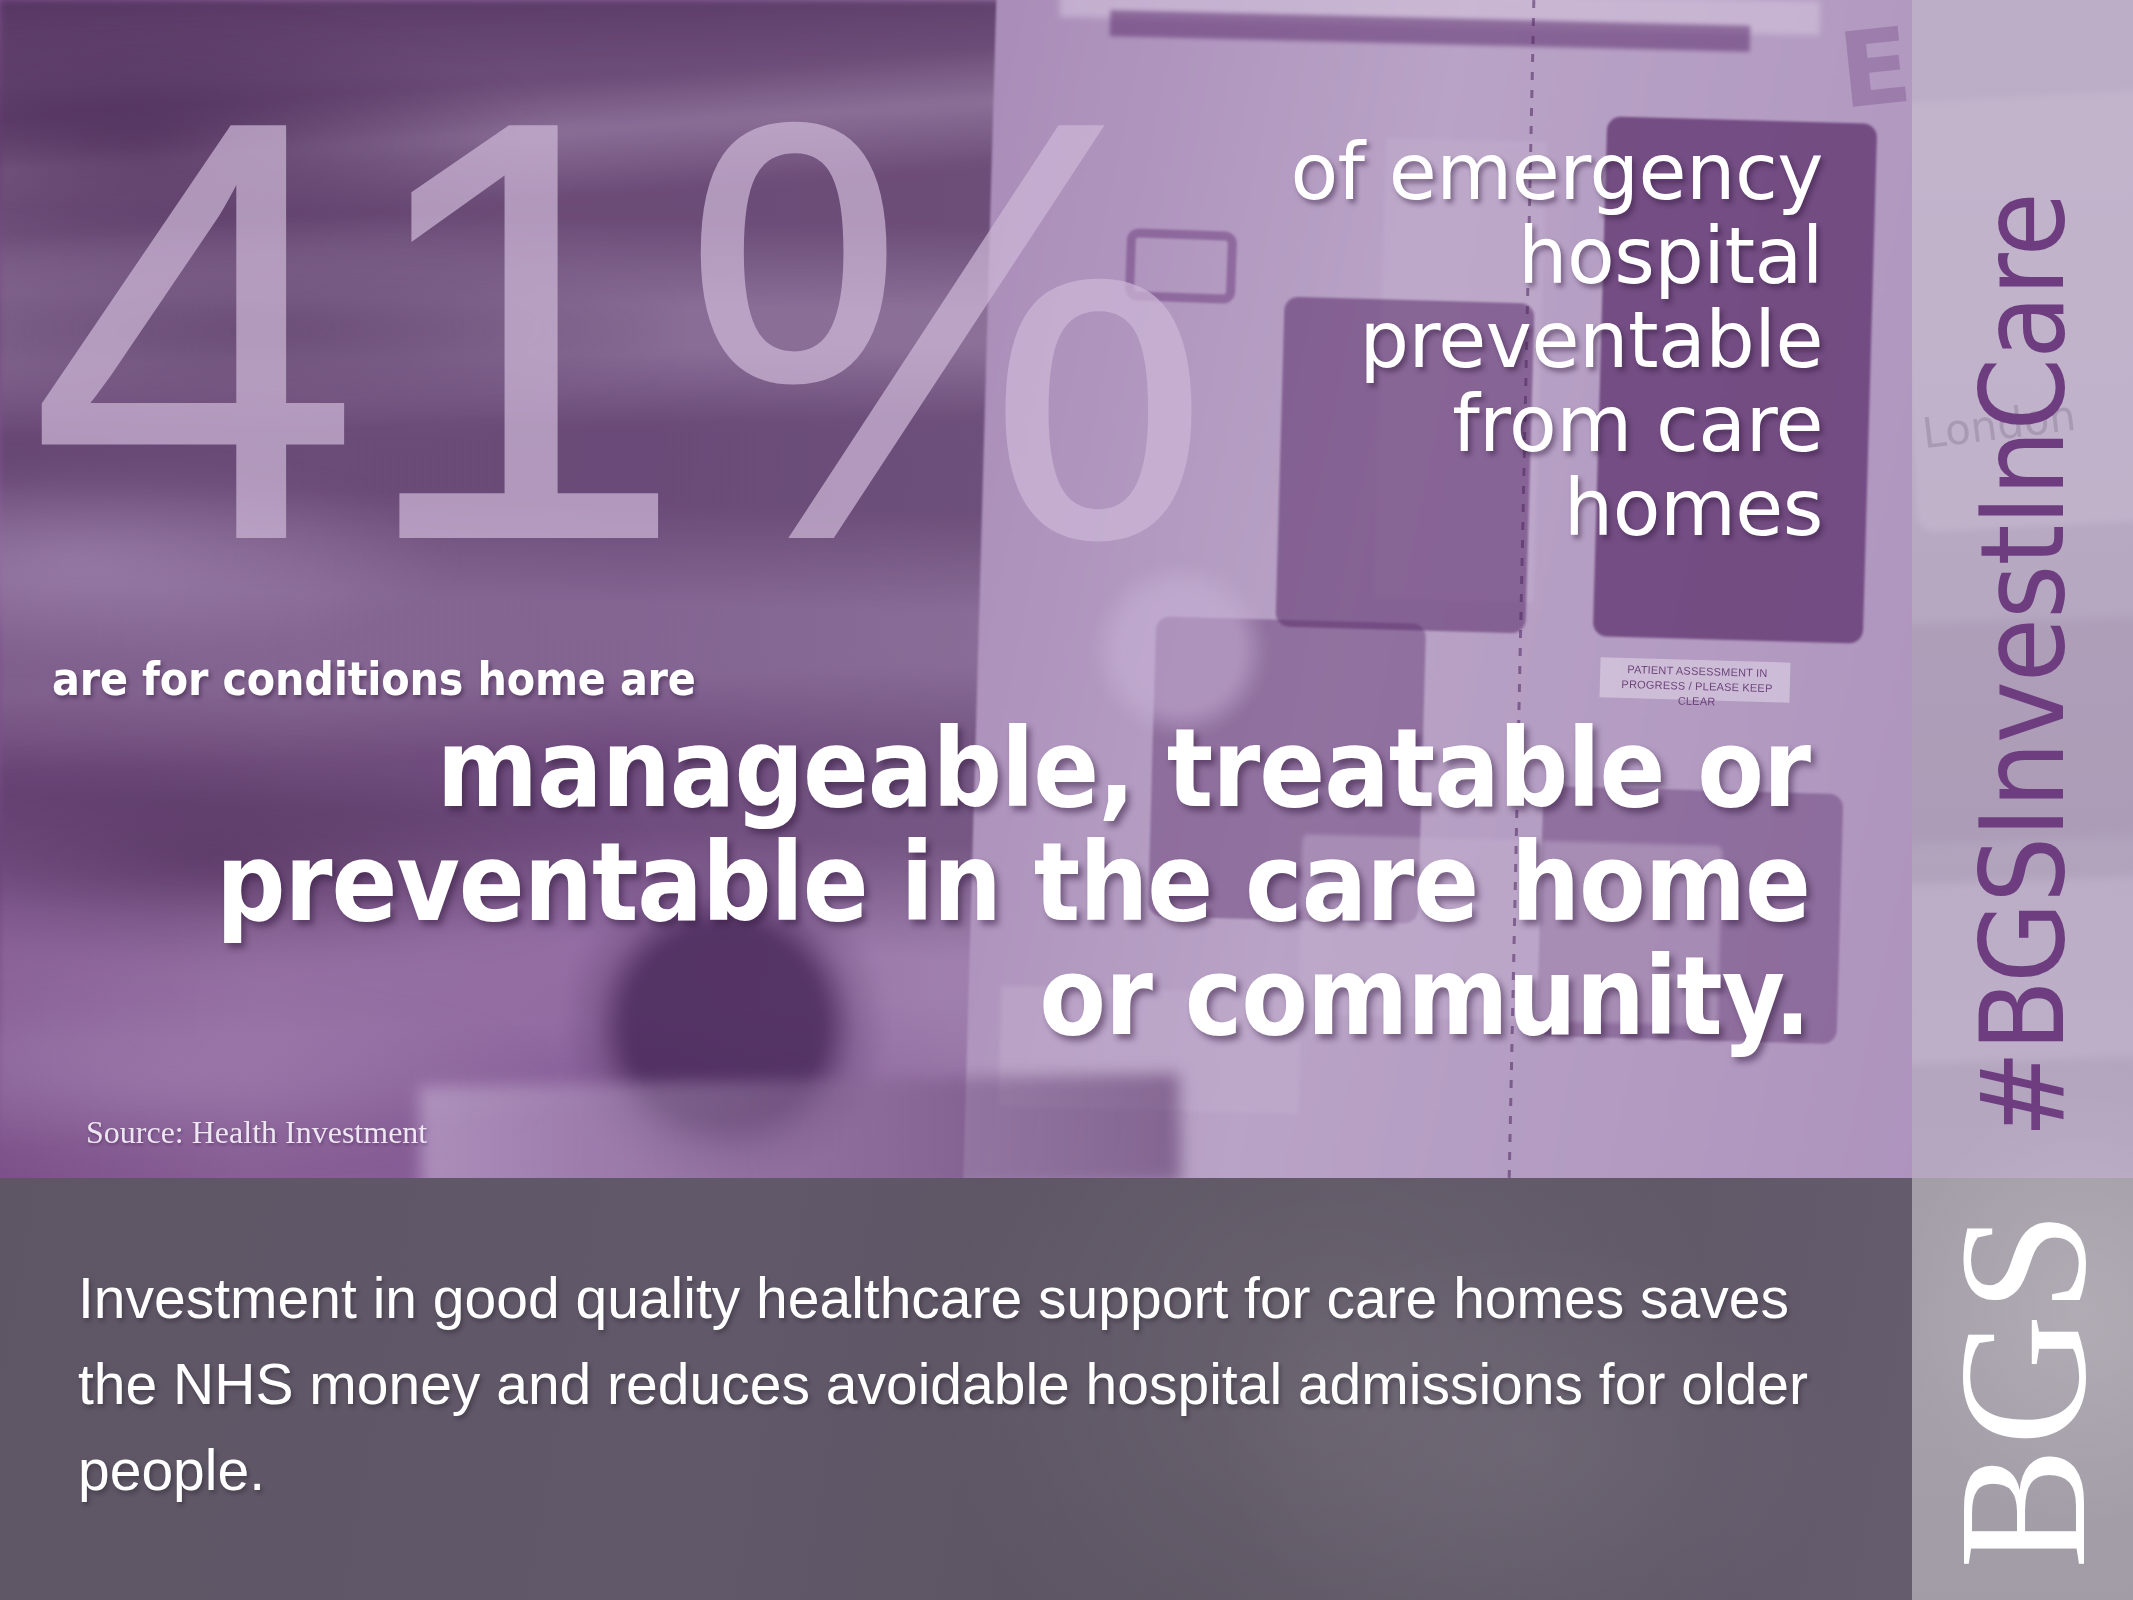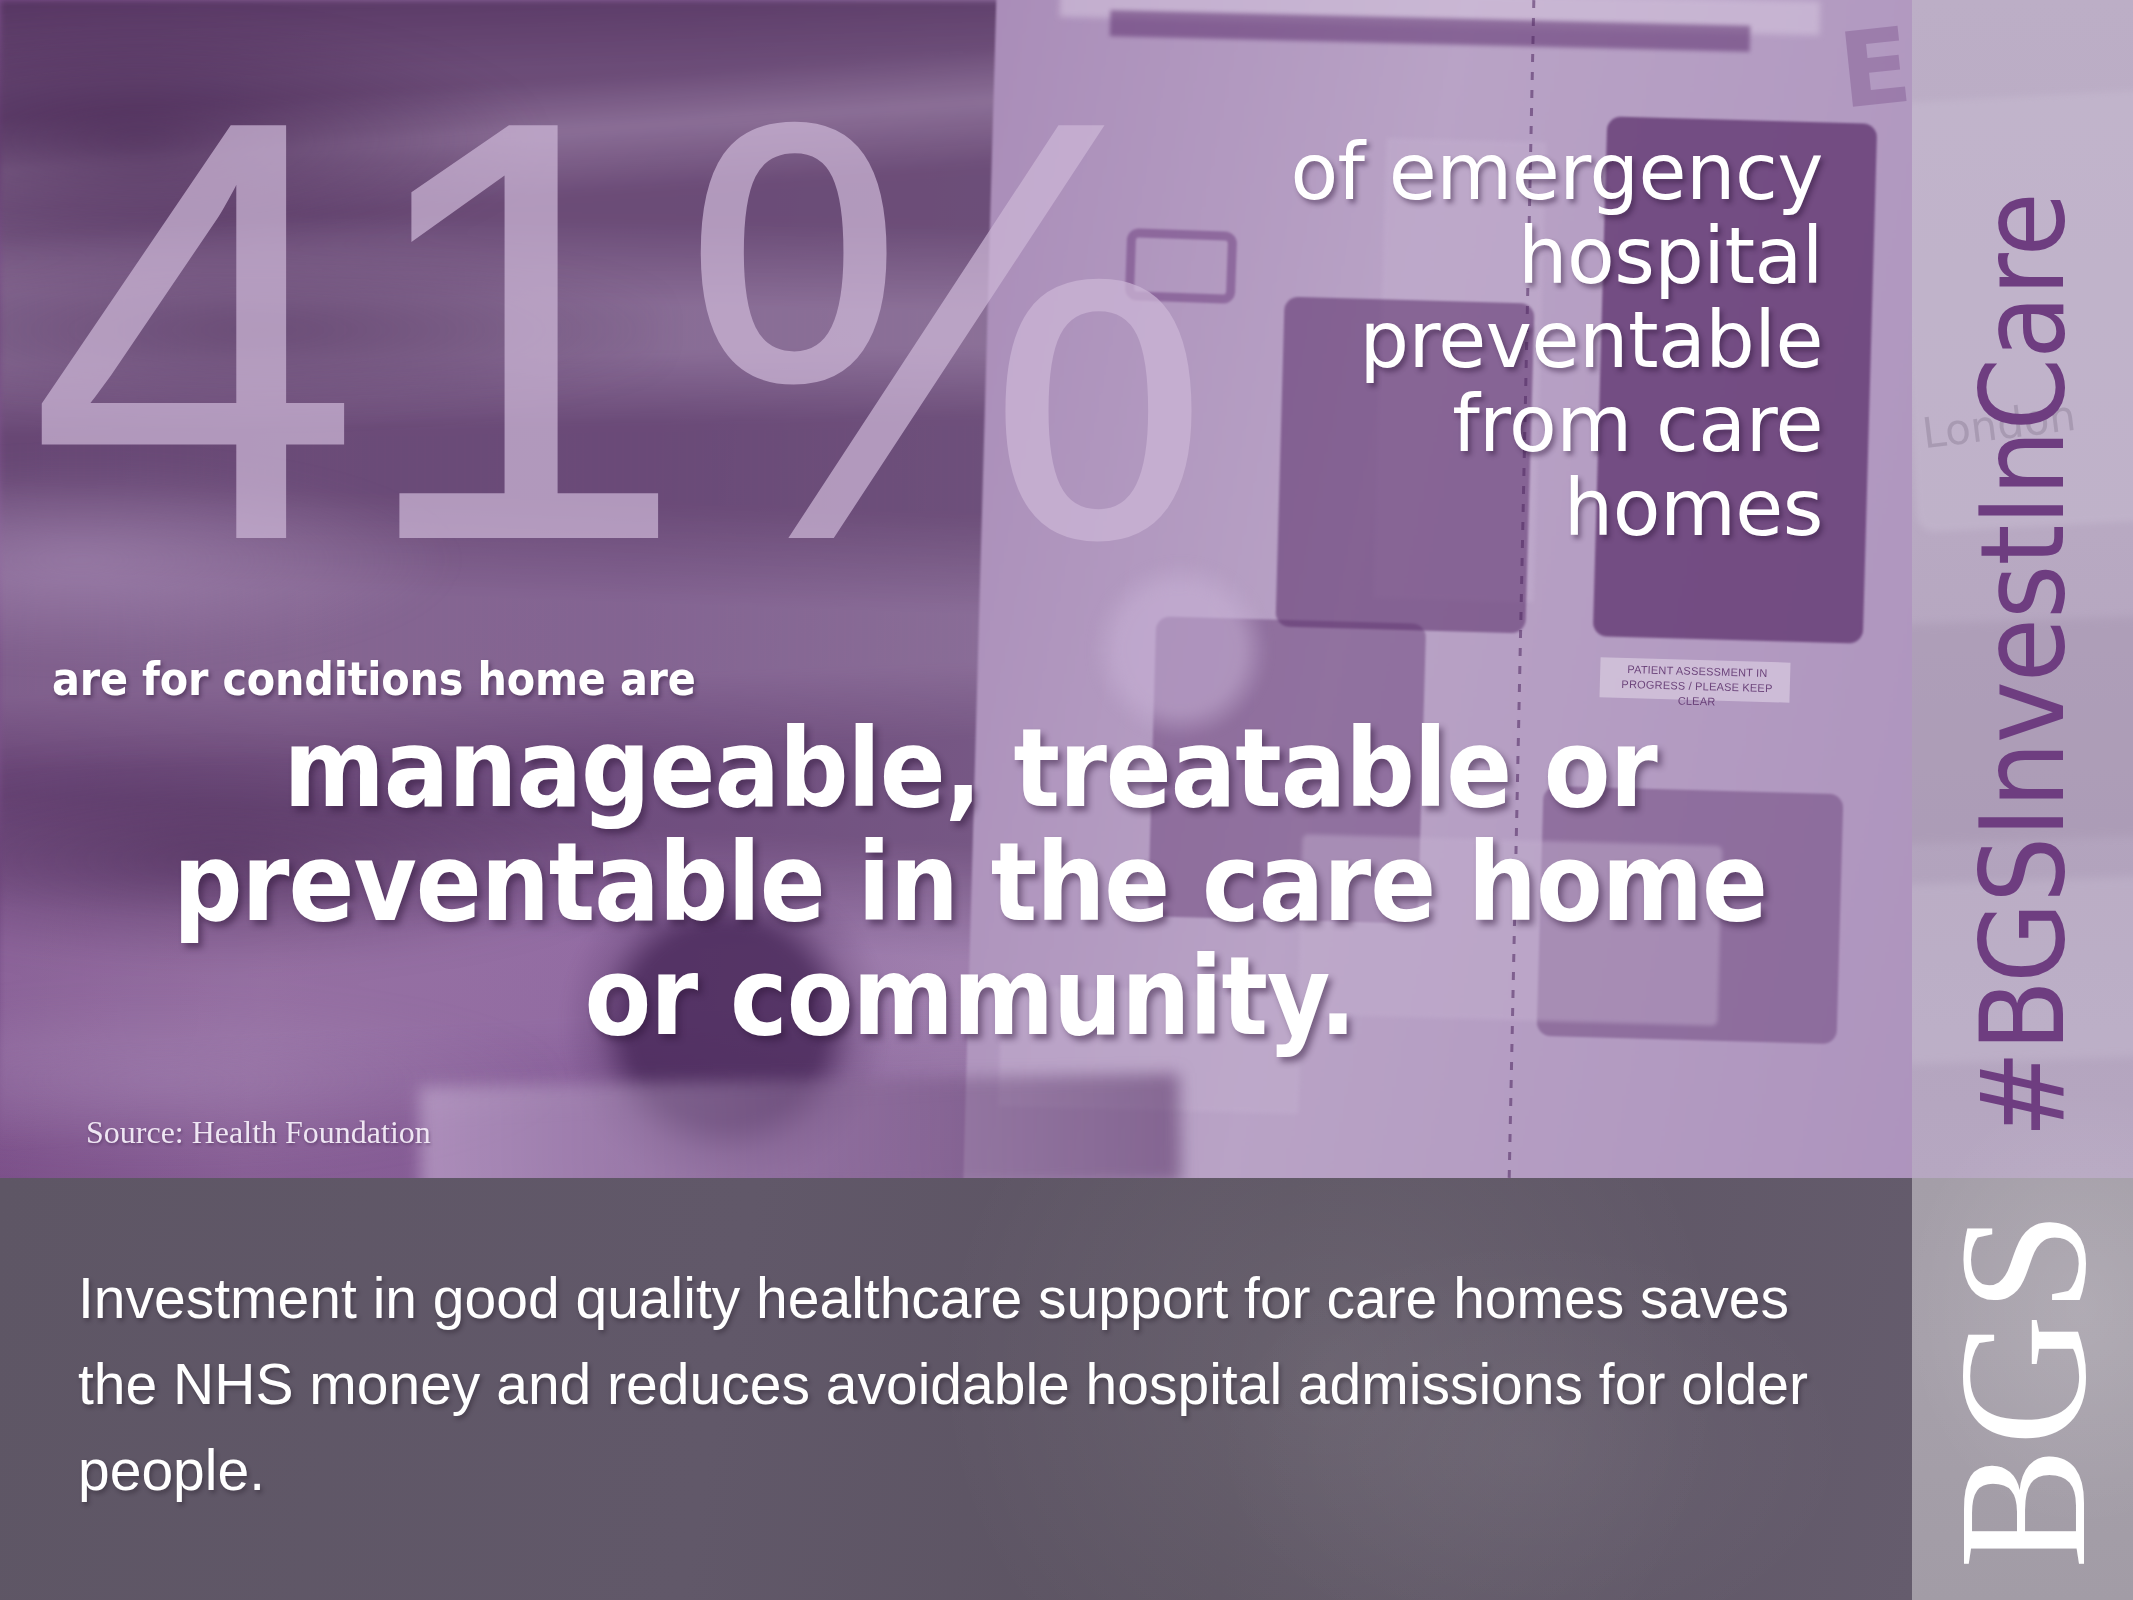--- a/index.html
+++ b/index.html
@@ -161,21 +161,21 @@
     letter-spacing:-0.2px;
     text-shadow:2px 3px 4px rgba(45,20,56,.45);
     font-family:"DejaVu Sans Condensed","DejaVu Sans", sans-serif;
   }
 
   
   .headline{
     position:absolute;
     left:130px;top:712px;
     width:1680px;
-    text-align:center;
+    text-align:right;
     color:#ffffff;
     font-size:108px;
     line-height:114px;
     font-weight:700;
     letter-spacing:-1px;
     text-shadow:4px 5px 6px rgba(45,20,56,.48);
     font-family:"DejaVu Sans Condensed","DejaVu Sans", sans-serif;
   }
 
   
@@ -316,21 +316,21 @@
   </div>
 
   <div class="bignum">41%</div>
 
   <div class="head-right">of emergency hospital preventable from care homes</div>
 
   <div class="kicker">are for conditions home are</div>
 
   <div class="headline">manageable, treatable or preventable in the care home or community.</div>
 
-  <div class="source">Source: Health Foundation</div>
+  <div class="source">Source: Health Investment</div>
 
   <div class="band">
     <div class="sheen"></div>
     <div class="sheen2"></div>
   </div>
   <div class="bandtext">Investment in good quality healthcare support for care homes saves the NHS money and reduces avoidable hospital admissions for older people.</div>
 
   <div class="sidebar">
     <div class="sb-top">
       <div class="ghost1"></div>

